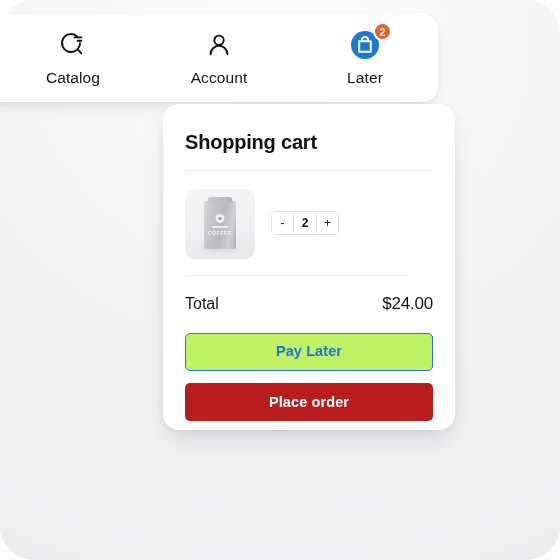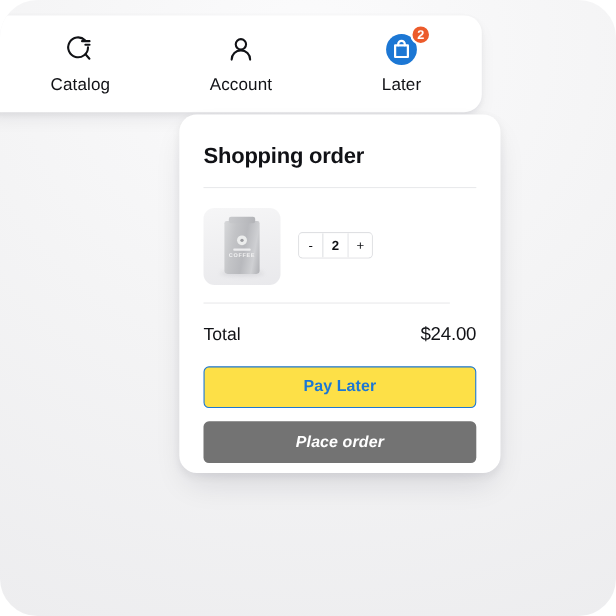--- a/index.html
+++ b/index.html
@@ -273,29 +273,28 @@
     line-height: 38px;
     text-align: center;
     box-sizing: border-box;
     cursor: pointer;
     letter-spacing: .1px;
   }
   .btn-outline {
     margin-top: 19px;
     border: 1.4px solid #1c77d4;
     color: #1c77d4;
-    background: #fde047;
+    background: #bef264;
     line-height: 35px;
   }
   .btn-primary {
     margin-top: 12px;
-    background: #737373;
+    background: #b91c1c;
     color: #ffffff;
     border: none;
-    font-style: italic;
   }
 </style>
 </head>
 <body>
 
 <div class="stage">
 
   <div class="navbar">
     <div class="nav-items">
 
@@ -331,21 +330,21 @@
           <span class="badge">2</span>
         </span>
         <span class="nav-label">Later</span>
       </div>
 
     </div>
   </div>
 
   <div class="cart-panel">
 
-    <div class="cart-title">Shopping order</div>
+    <div class="cart-title">Shopping cart</div>
 
     <div class="divider"></div>
 
     <div class="product-row">
 
       <div class="product-thumb">
         <div class="bag-shadow"></div>
         <div class="bag">
           <div class="bag-logo"></div>
           <div class="bag-sub"></div>

